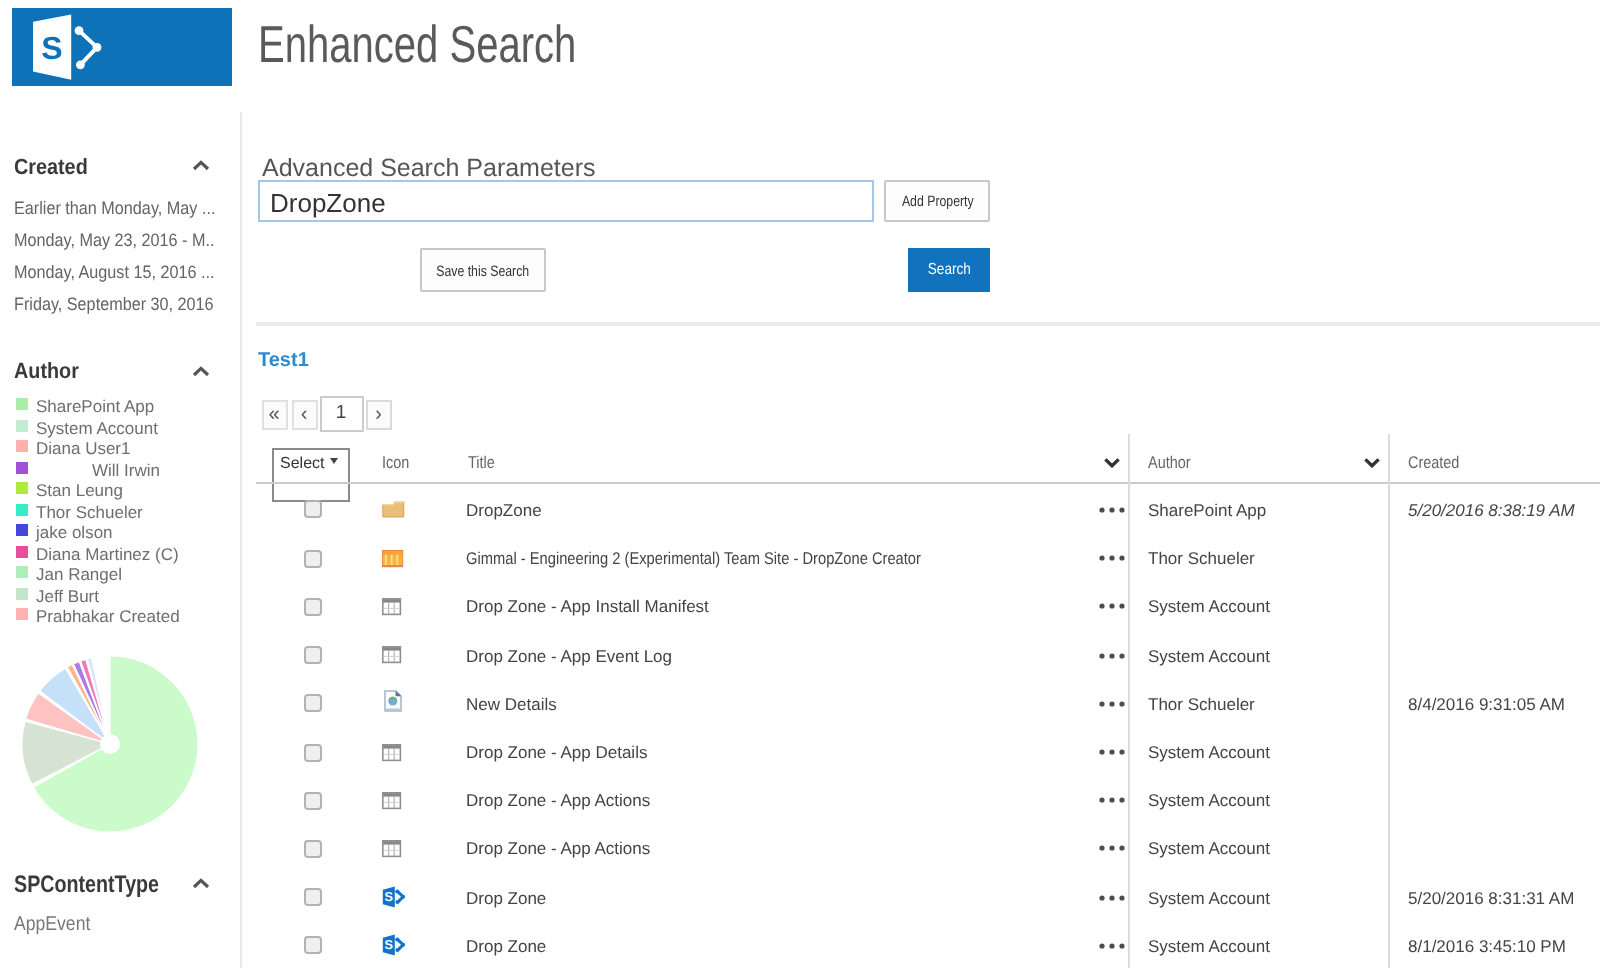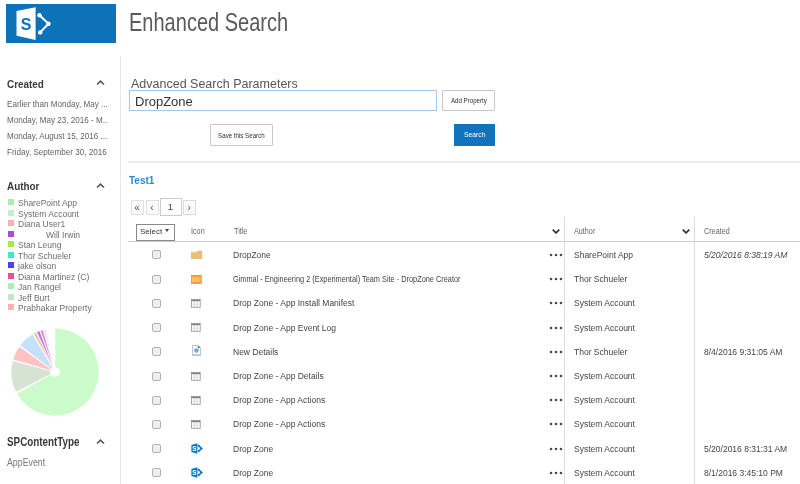--- a/index.html
+++ b/index.html
@@ -63,21 +63,21 @@
     <div class="legtxt" style="left:18px; top:251px;">Thor Schueler</div>
 <div class="legsq" style="top:262px; background:#4646dc;"></div>
     <div class="legtxt" style="left:18px; top:261px;">jake olson</div>
 <div class="legsq" style="top:273px; background:#ea4d9e;"></div>
     <div class="legtxt" style="left:18px; top:272px;">Diana Martinez (C)</div>
 <div class="legsq" style="top:283px; background:#abeeba;"></div>
     <div class="legtxt" style="left:18px; top:282px;">Jan Rangel</div>
 <div class="legsq" style="top:294px; background:#c2e5c9;"></div>
     <div class="legtxt" style="left:18px; top:293px;">Jeff Burt</div>
 <div class="legsq" style="top:304px; background:#ffb2b2;"></div>
-    <div class="legtxt" style="left:18px; top:303px;">Prabhakar Property</div>
+    <div class="legtxt" style="left:18px; top:303px;">Prabhakar Created</div>
 
 <svg class="ab" style="left:11px; top:328px;" width="90" height="90" viewBox="0 0 90 90">
   <g transform="translate(-11,-328)">
     <path d="M55.0,372.0 L55.00,328.00 A44.0,44.0 0 1,1 16.70,393.67 Z" fill="#cbfbca" stroke="#fff" stroke-width="0.6"></path>
     <path d="M55.0,372.0 L15.97,392.32 A44.0,44.0 0 0,1 12.50,360.61 Z" fill="#d6e2d2" stroke="#fff" stroke-width="0.6"></path>
     <path d="M55.0,372.0 L12.81,359.50 A44.0,44.0 0 0,1 19.18,346.45 Z" fill="#fec2c2" stroke="#fff" stroke-width="0.6"></path>
     <path d="M55.0,372.0 L19.86,345.52 A44.0,44.0 0 0,1 32.67,334.09 Z" fill="#c5e1fa" stroke="#fff" stroke-width="0.6"></path>
     <path d="M55.0,372.0 L33.67,333.52 A44.0,44.0 0 0,1 36.06,332.29 Z" fill="#ffb388" stroke="#fff" stroke-width="0.6"></path>
     <path d="M55.0,372.0 L36.75,331.96 A44.0,44.0 0 0,1 39.59,330.79 Z" fill="#a97ae8" stroke="#fff" stroke-width="0.6"></path>
     <path d="M55.0,372.0 L40.31,330.52 A44.0,44.0 0 0,1 42.87,329.70 Z" fill="#f07ab8" stroke="#fff" stroke-width="0.6"></path>
@@ -103,21 +103,21 @@
 
 <div class="ab" style="left:128px; top:161px; width:672px; height:2px; background:#ebebeb;"></div>
 
 <div class="ab" style="left:129px; top:175px; font-size:10px; font-weight:bold; color:#2b8ad3;">Test1</div>
 
 <div class="ab" style="left:130.5px; top:200px; width:13px; height:15px; border:1px solid #e0e0e0; background:#fbfbfb; color:#555; font-size:10px; text-align:center; line-height:13.5px;">«</div>
 <div class="ab" style="left:145.5px; top:200px; width:13px; height:15px; border:1px solid #e0e0e0; background:#fbfbfb; color:#555; font-size:10px; text-align:center; line-height:13.5px;">‹</div>
 <div class="ab" style="left:159.5px; top:198px; width:22px; height:17.5px; border:1px solid #cccccc; background:#fff; color:#444; font-size:9.5px; text-align:center; line-height:16.5px;">1</div>
 <div class="ab" style="left:183px; top:200px; width:12.5px; height:15px; border:1px solid #dadada; background:#fbfbfb; color:#555; font-size:10px; text-align:center; line-height:13.5px;">›</div>
 
-<div class="ab" style="left:136px; top:224px; width:39px; height:17px; border:1px solid #8a8a8a; background:#fff;">
+<div class="ab" style="left:136px; top:224px; width:39px; height:27px; border:1px solid #8a8a8a; background:#fff;">
   <div style="position:absolute; left:3px; top:1.5px; font-size:8px; color:#333;">Select</div>
   <div style="position:absolute; right:5px; top:3.5px; width:0; height:0; border-left:2.5px solid transparent; border-right:2.5px solid transparent; border-top:3.5px solid #444;"></div>
 </div>
 <div class="hdrtxt" style="left:191px; top:226px;">Icon</div>
 <div class="hdrtxt" style="left:234px; top:226px;">Title</div>
 <svg class="ab" style="left:552px; top:229px;" width="8" height="5" viewBox="0 0 8 5">
       <path d="M0.7,0.7 L4,3.9 L7.3,0.7" stroke="#333" stroke-width="1.7" fill="none"></path>
     </svg>
 <div class="hdrtxt" style="left:574px; top:226px;">Author</div>
 <svg class="ab" style="left:682px; top:229px;" width="8" height="5" viewBox="0 0 8 5">

